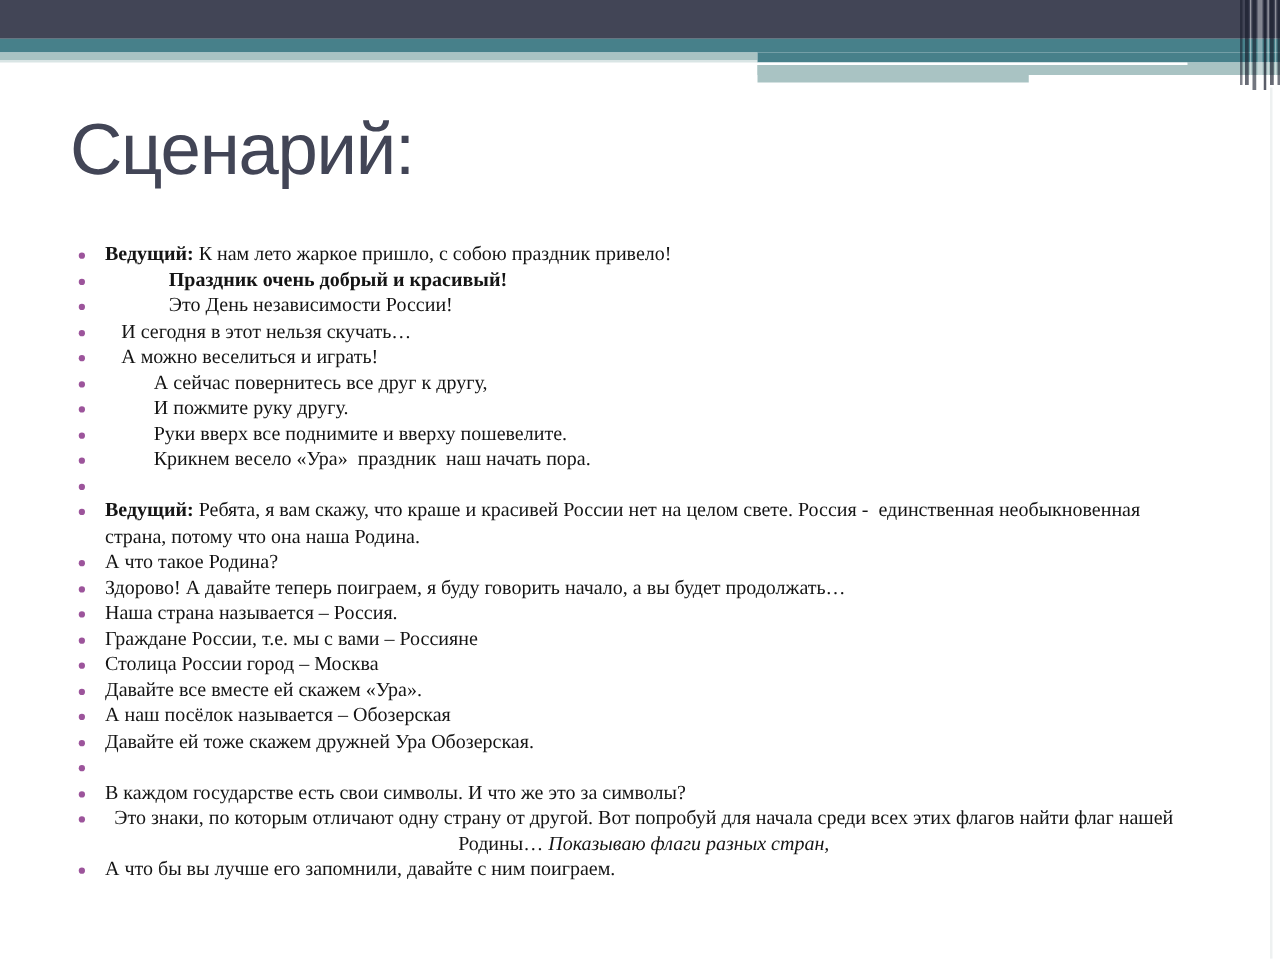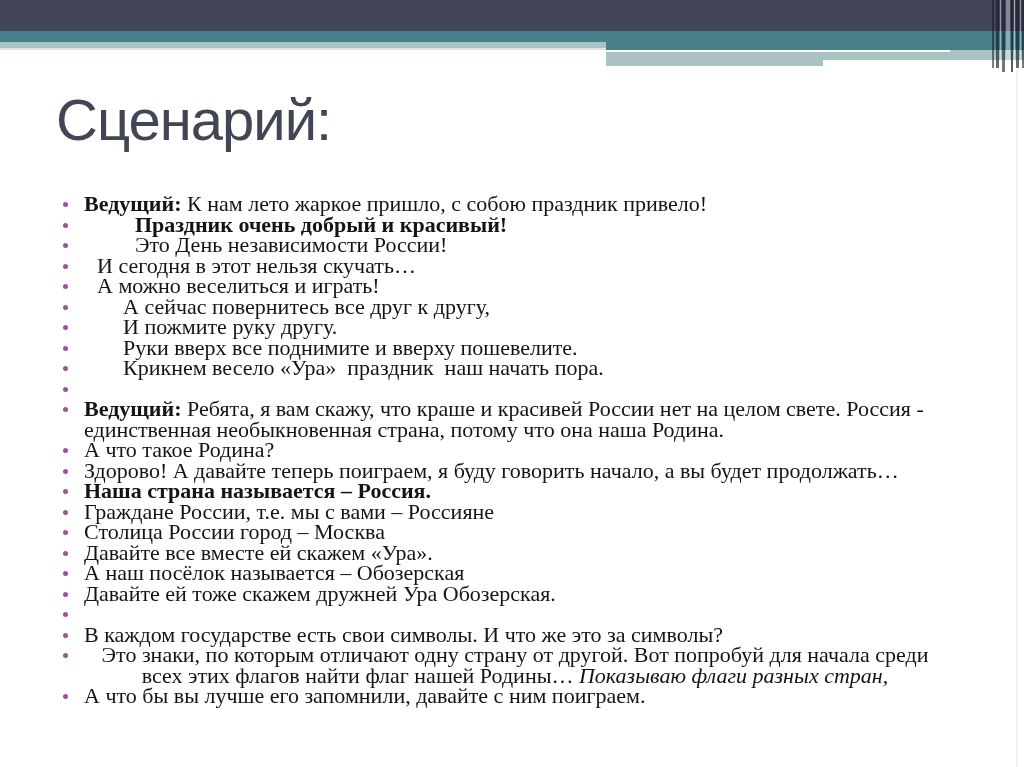--- a/index.html
+++ b/index.html
@@ -37,21 +37,21 @@
     left:56px;top:86px;
     font-family:"Liberation Sans",sans-serif;
     font-size:58px;letter-spacing:-1px;
     color:var(--title);
   }
 
   
   .script-list{
     left:62px;top:194px;width:884px;
     margin:0;padding:0;list-style:none;
-    font-size:22px;line-height:20.5px;color:var(--text);
+    font-size:16px;line-height:20.5px;color:var(--text);
   }
   .script-list li{position:relative;min-height:20.5px;}
   .dot{
     position:absolute;left:1px;top:8px;width:5px;height:5px;
     border-radius:50%;background:var(--bullet);
   }
   .line-text{white-space:pre-wrap;}
   .b{font-weight:bold;}
   .i{font-style:italic;}
 </style>
@@ -90,21 +90,21 @@
     <li style="padding-left: 35px;"><span class="dot"></span><span class="line-text"><span>И сегодня в этот нельзя скучать…</span></span></li>
     <li style="padding-left: 35px;"><span class="dot"></span><span class="line-text"><span>А можно веселиться и играть!</span></span></li>
     <li style="padding-left: 61px;"><span class="dot"></span><span class="line-text"><span>А сейчас повернитесь все друг к другу,</span></span></li>
     <li style="padding-left: 61px;"><span class="dot"></span><span class="line-text"><span>И пожмите руку другу.</span></span></li>
     <li style="padding-left: 61px;"><span class="dot"></span><span class="line-text"><span>Руки вверх все поднимите и вверху пошевелите.</span></span></li>
     <li style="padding-left: 61px;"><span class="dot"></span><span class="line-text"><span>Крикнем весело «Ура»  праздник  наш начать пора.</span></span></li>
     <li style="padding-left: 22px;"><span class="dot"></span><span class="line-text">&nbsp;</span></li>
     <li style="padding-left: 22px;"><span class="dot"></span><span class="line-text"><span class="b">Ведущий:</span><span> Ребята, я вам скажу, что краше и красивей России нет на целом свете. Россия -  единственная необыкновенная страна, потому что она наша Родина.</span></span></li>
     <li style="padding-left: 22px;"><span class="dot"></span><span class="line-text"><span>А что такое Родина?</span></span></li>
     <li style="padding-left: 22px;"><span class="dot"></span><span class="line-text"><span>Здорово! А давайте теперь поиграем, я буду говорить начало, а вы будет продолжать…</span></span></li>
-    <li style="padding-left: 22px; font-weight: bold;"><span class="dot"></span><span class="line-text"><span>Наша страна называется – Россия.</span></span></li>
+    <li style="padding-left: 22px;"><span class="dot"></span><span class="line-text"><span>Наша страна называется – Россия.</span></span></li>
     <li style="padding-left: 22px;"><span class="dot"></span><span class="line-text"><span>Граждане России, т.е. мы с вами – Россияне</span></span></li>
     <li style="padding-left: 22px;"><span class="dot"></span><span class="line-text"><span>Столица России город – Москва</span></span></li>
     <li style="padding-left: 22px;"><span class="dot"></span><span class="line-text"><span>Давайте все вместе ей скажем «Ура».</span></span></li>
     <li style="padding-left: 22px;"><span class="dot"></span><span class="line-text"><span>А наш посёлок называется – Обозерская</span></span></li>
     <li style="padding-left: 22px;"><span class="dot"></span><span class="line-text"><span>Давайте ей тоже скажем дружней Ура Обозерская.</span></span></li>
     <li style="padding-left: 22px;"><span class="dot"></span><span class="line-text">&nbsp;</span></li>
     <li style="padding-left: 22px;"><span class="dot"></span><span class="line-text"><span>В каждом государстве есть свои символы. И что же это за символы?</span></span></li>
     <li style="padding-left: 22px; text-align: center;"><span class="dot"></span><span class="line-text"><span>Это знаки, по которым отличают одну страну от другой. Вот попробуй для начала среди всех этих флагов найти флаг нашей Родины… </span><span class="i">Показываю флаги разных стран,</span></span></li>
     <li style="padding-left: 22px;"><span class="dot"></span><span class="line-text"><span>А что бы вы лучше его запомнили, давайте с ним поиграем.</span></span></li>
   </ul>

